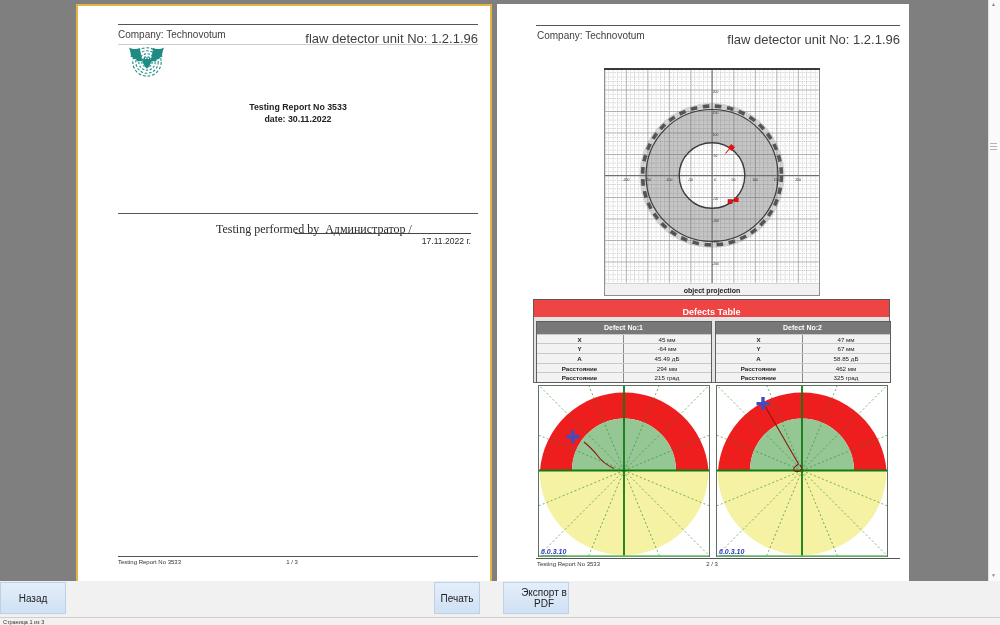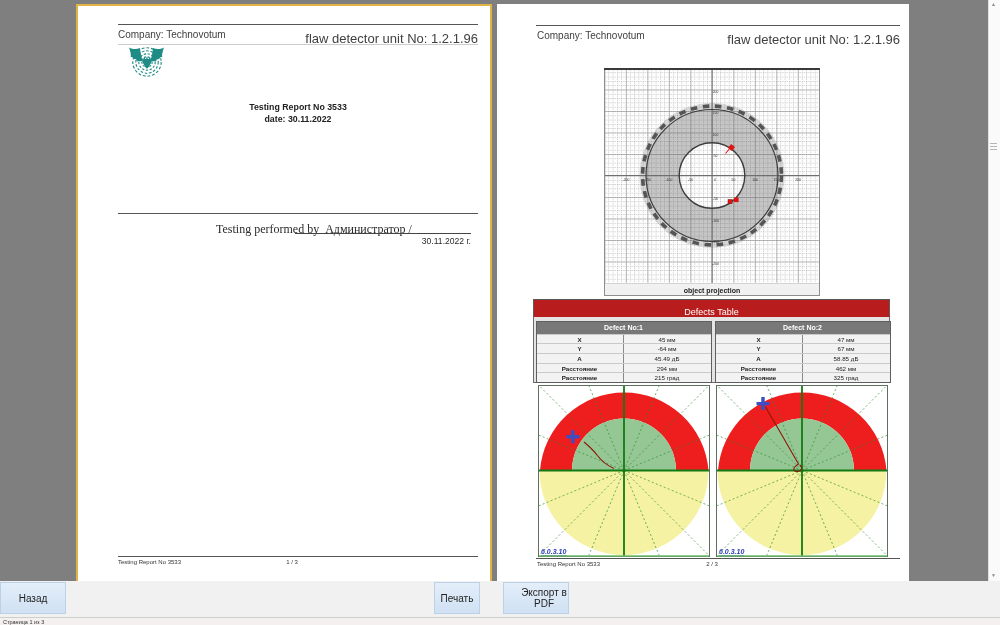--- a/index.html
+++ b/index.html
@@ -43,21 +43,21 @@
       </g>
       <path fill="#1f8b85" d="M1 0.5 C3 6.5 3.2 8.5 2.6 10.2 C4.4 9.6 5.6 10.6 5.8 12.4 C7.6 11.4 8.6 12.2 8.8 14.2 L14.6 14.2 C13.4 10 12.4 5 11.9 1.1 C8.5 2.6 4.5 2.3 1 0.5 Z"></path>
       <path fill="#1f8b85" d="M36 0.5 C34 6.5 33.8 8.5 34.4 10.2 C32.6 9.6 31.4 10.6 31.2 12.4 C29.4 11.4 28.4 12.2 28.2 14.2 L22.4 14.2 C23.6 10 24.6 5 25.1 1.1 C28.5 2.6 32.5 2.3 36 0.5 Z"></path>
       <path fill="#1f8b85" d="M14.2 14.2 C15.2 12.8 15.8 11.4 16 9.8 L16.9 10.4 L17.1 12 L18.2 12 L18.4 10.2 L19.6 10.2 L19.8 12 L20.9 12 L21.1 10.4 L22 9.8 C22.2 11.4 22.8 12.8 23.8 14.2 C22.4 17.6 20.8 20 19 21.8 C17.2 20 15.6 17.6 14.2 14.2 Z"></path>
     </svg>
   </div>
   <div class="abs" style="left:40px;top:96px;width:360px;text-align:center;font-size:8.8px;font-weight:bold;color:#222;line-height:11.5px;">Testing Report No 3533<br>date: 30.11.2022</div>
   <div class="abs" style="left:40px;top:207px;width:360px;height:1px;background:#555;"></div>
   <div class="abs" style="left:138px;top:216px;font-size:12px;color:#2b2b2b;font-family:Liberation Serif, serif;">Testing performed by&nbsp; Администратор /</div>
   <div class="abs" style="left:217px;top:227px;width:176px;height:1px;background:#444;"></div>
-  <div class="abs" style="left:100px;top:230px;width:293px;text-align:right;font-size:8.6px;color:#2b2b2b;">30.11.2022 г.</div>
+  <div class="abs" style="left:100px;top:230px;width:293px;text-align:right;font-size:8.6px;color:#2b2b2b;">17.11.2022 г.</div>
   <div class="abs" style="left:40px;top:550px;width:360px;height:1px;background:#555;"></div>
   <div class="abs" style="left:40px;top:553px;font-size:6px;color:#333;">Testing Report No 3533</div>
   <div class="abs" style="left:40px;top:553px;width:348px;text-align:center;font-size:6px;color:#333;">1 / 3</div>
 </div>
 
 <div id="pageR" class="abs">
   <div class="abs dkline" style="left:39px;top:21px;width:364px;"></div>
   <div class="abs company" style="left:40px;top:26px;">Company: Technovotum</div>
   <div class="abs small" style="left:203px;top:28px;width:200px;text-align:right;">flaw detector unit No: 1.2.1.96</div>
   <div class="abs" id="proj" style="left:107px;top:64px;">
@@ -104,22 +104,22 @@
         <path d="M121.5 85.5 L127 79" stroke="#e01313" stroke-width="1.1" fill="none"></path>
         <rect x="124" y="131.5" width="4.2" height="4.2" stroke="#7a1a1a" stroke-width="0.5"></rect>
         <rect x="130" y="129.5" width="4.6" height="4.6"></rect>
       </g>
       <rect x="0.5" y="215.5" width="215" height="12" fill="#f1f1f1" stroke="#bbbbbb" stroke-width="0.6"></rect>
       <text x="108" y="224.5" font-size="7" font-weight="bold" fill="#222" text-anchor="middle" font-family="Liberation Sans, sans-serif">object projection</text>
       <rect x="0.5" y="0.5" width="215" height="227" fill="none" stroke="#8e8e8e" stroke-width="1"></rect>
       <path d="M0 1 H216" stroke="#3a3a3a" stroke-width="2"></path>
     </svg>
   </div>
-  <div class="abs" style="left:36px;top:295px;width:357px;height:26px;background:#b91c1c;border:1px solid #5a5a5a;box-sizing:border-box;
-    display:flex;align-items:center;justify-content:center;color:#fff;font-weight:normal;font-size:9px;">Defects Table</div>
+  <div class="abs" style="left:36px;top:295px;width:357px;height:26px;background:#ef4444;border:1px solid #5a5a5a;box-sizing:border-box;
+    display:flex;align-items:center;justify-content:center;color:#fff;font-weight:bold;font-size:9px;">Defects Table</div>
   <div class="abs" style="left:36px;top:313px;width:357px;height:66px;background:#e4e4e4;border:1px solid #6a6a6a;border-top:none;box-sizing:border-box;"></div>
   <div class="abs dtbl" id="tbl1" style="left:38.5px;top:317px;">
     <div class="dth">Defect No:1</div>
     <div class="dtr">
         <span class="dl">X</span>
         <span class="dv">45 мм</span>
       </div>
     <div class="dtr">
         <span class="dl">Y</span>
         <span class="dv">-64 мм</span>

